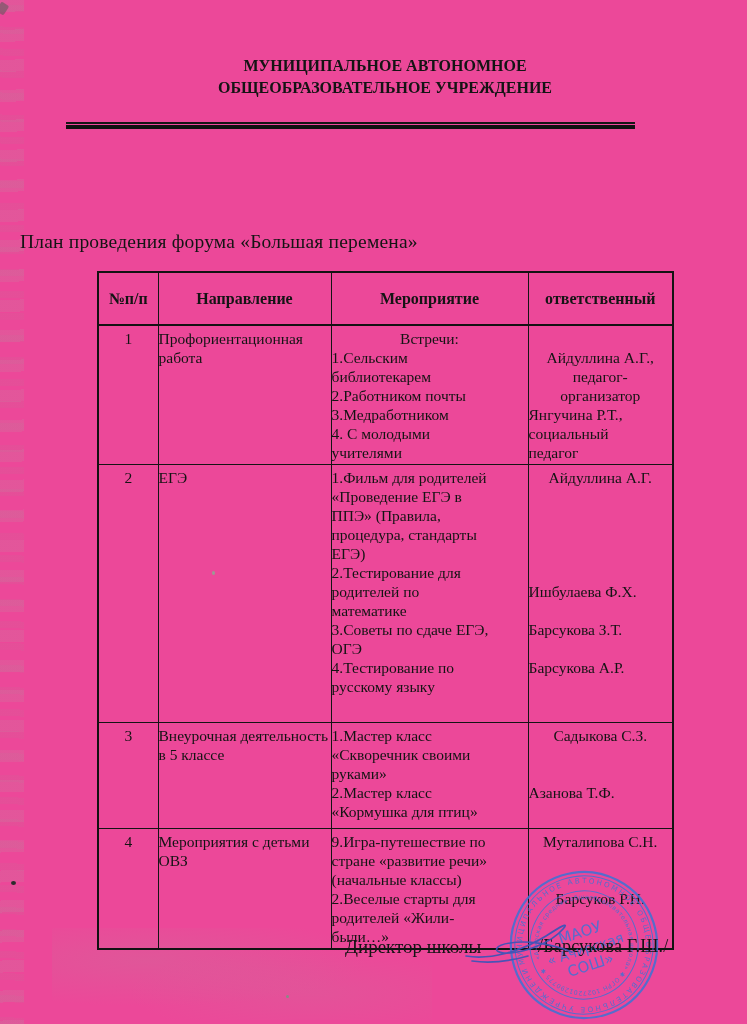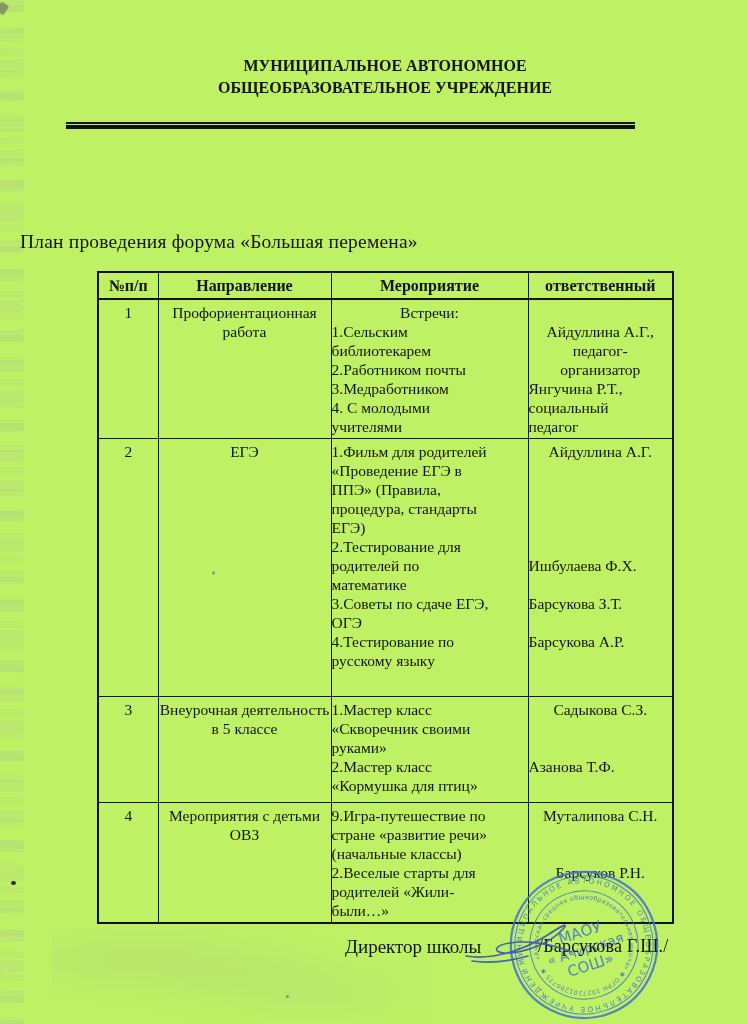--- a/index.html
+++ b/index.html
@@ -1,18 +1,18 @@
 <!DOCTYPE html>
 <html><head>
 <meta charset="utf-8">
 <style>
   html,body{margin:0;padding:0;}
   .page{
     position:relative; width:747px; height:1024px;
-    background:#bef264; overflow:hidden;
+    background:#ec4899; overflow:hidden;
     font-family:"Liberation Serif", serif; color:#141414;
   }
   
   .noise-left{
     position:absolute; left:0; top:0; width:24px; height:100%;
     background:
       repeating-linear-gradient(178deg, rgba(170,170,164,.14) 0 12px, rgba(255,255,255,0) 12px 30px),
       repeating-linear-gradient(2deg, rgba(150,150,145,.08) 0 7px, rgba(255,255,255,0) 7px 22px);
   }
   .noise-bl{
@@ -45,26 +45,26 @@
 
   table.plan{
     position:absolute; left:97px; top:271px; width:575px;
     border-collapse:collapse; table-layout:fixed;
     font-size:15.5px; line-height:19px; z-index:1;
   }
   table.plan, table.plan th, table.plan td{border:1px solid #141414;}
   table.plan{border:2px solid #121212;}
   col.w-num{width:60px;} col.w-dir{width:173px;} col.w-ev{width:197px;} col.w-resp{width:145px;}
   table.plan th{
-    font-size:16px; font-weight:bold; padding:3px 0; text-align:center;
+    font-size:16px; font-weight:bold; padding:16px 0; text-align:center;
     border-bottom:2px solid #121212;
   }
   table.plan td{vertical-align:top; padding:3px 0 2px 0;}
   td.c-num{text-align:center;}
-  td.c-dir{text-align:center; padding-left:9px; padding-right:9px;margin-top:24px;}
+  td.c-dir{padding-left:9px; padding-right:9px;margin-top:24px;}
   td.c-ev{padding-left:8px; padding-right:2px;font-family:Liberation Serif, serif;}
   td.c-resp{padding-left:6px; padding-right:2px;}
   .ln{height:19px; line-height:19px; white-space:nowrap;}
   .ln.ctr{text-align:center;}
   tbody tr:nth-child(1) td{height:133px;}
   tbody tr:nth-child(2) td{height:252px;}
   tbody tr:nth-child(3) td{height:100px;}
   tbody tr:nth-child(4) td{height:114px;}
 
   .dir-label{position:absolute; left:345px; top:936px; font-size:19px; z-index:4;}

